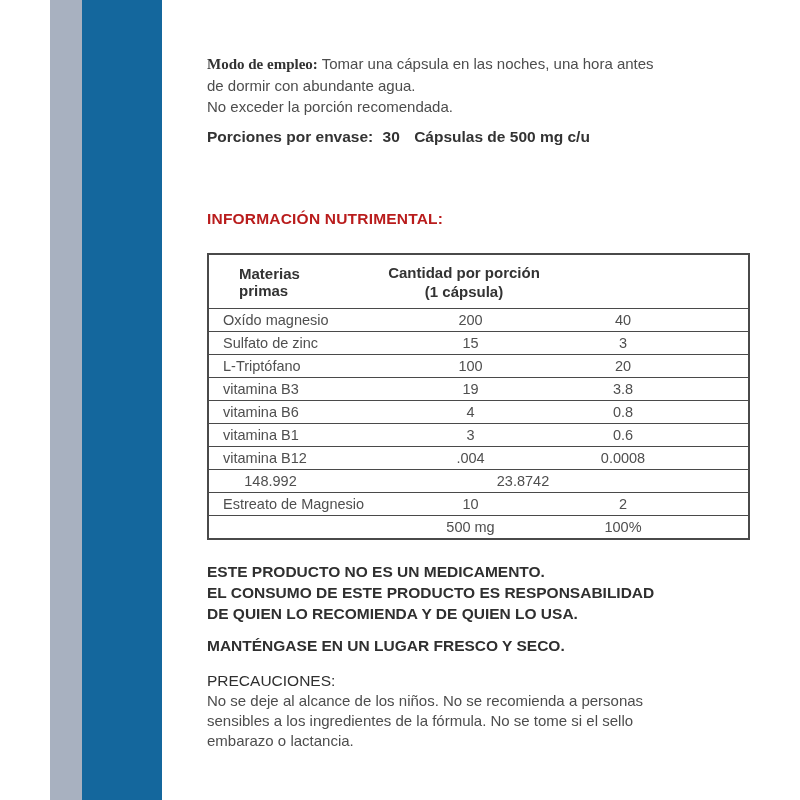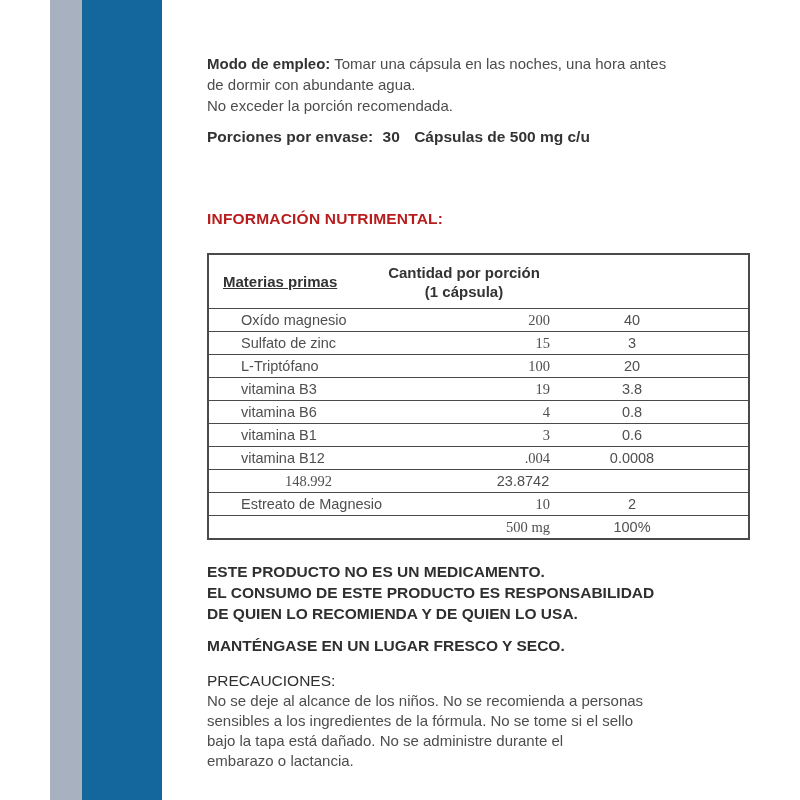--- a/index.html
+++ b/index.html
@@ -12,21 +12,21 @@
     color: #4a4a4a;
   }
   .vbar { position: absolute; top: 0; height: 800px; }
   .bar-gray { left: 50px; width: 32px; }
   .bar-blue { left: 82px; width: 80px; }
 
   .block { position: absolute; left: 207px; }
 
   
   .usage { top: 53px; width: 480px; font-size: 15px; line-height: 21px; color: #4d4d4d; }
-  .usage .lbl { font-weight: bold; color: #333333; }
+  .usage .lbl { font-weight: bold; color: #333333; font-family: Liberation Serif, serif; }
 
   
   .servings { top: 128px; font-size: 15.5px; font-weight: bold; color: #333333; }
   .servings .val { margin-left: 5px; }
   .servings .detail { margin-left: 10px; }
 
   
   .nutri-heading { top: 210px; font-size: 15.5px; font-weight: bold; color: #b91c1c; letter-spacing: 0.2px; }
 
   
@@ -35,31 +35,31 @@
     border: 2px solid #4a4a4a;
     box-sizing: border-box;
     background: #ffffff;
   }
   .thead {
     display: flex; align-items: center;
     height: 53px;
     border-bottom: 1px solid #4a4a4a;
     font-weight: bold; font-size: 15px; color: #333333;
   }
-  .th-name { width: 140px; padding-left: 14px; box-sizing: border-box; text-decoration: underline; }
+  .th-name { width: 140px; padding-left: 30px; box-sizing: border-box; }
   .th-qty  { width: 230px; text-align: center; line-height: 19px; }
   .trow {
     display: flex; align-items: center;
     height: 22px;
     border-bottom: 1px solid #4a4a4a;
     font-size: 14.5px; color: #4f4f4f;
   }
   .trow:last-child { border-bottom: none; }
-  .td-name   { width: 200px; padding-left: 14px; box-sizing: border-box; white-space: nowrap; margin-left: 18px; }
-  .td-amount { width: 123px; text-align: right; font-family: Liberation Serif, serif; }
+  .td-name   { width: 200px; padding-left: 14px; box-sizing: border-box; white-space: nowrap; }
+  .td-amount { width: 123px; text-align: center; }
   .td-pct    { flex: 1; text-align: center; padding-right: 34px; }
 
   
   .disclaimer { top: 561px; font-size: 15.5px; font-weight: bold; color: #2f2f2f; line-height: 21px; }
   .storage    { top: 637px; font-size: 15.5px; font-weight: bold; color: #2f2f2f; }
   .precautions { top: 671px; width: 500px; }
   .precautions .ph { font-size: 15.5px; font-weight: normal; color: #2f2f2f; line-height: 20px; }
   .precautions .ptext { font-size: 15px; color: #4d4d4d; line-height: 20px; }
 </style>
 </head>
@@ -152,16 +152,15 @@
     <div>DE QUIEN LO RECOMIENDA Y DE QUIEN LO USA.</div>
   </div>
 
 <div class="block storage">MANTÉNGASE EN UN LUGAR FRESCO Y SECO.</div>
 
 <div class="block precautions">
   <div class="ph">PRECAUCIONES:</div>
   <div class="ptext">
       <div>No se deje al alcance de los niños. No se recomienda a personas</div>
       <div>sensibles a los ingredientes de la fórmula. No se tome si el sello</div>
-      <div>bajo la tapa está dañado. No se administre durante el</div>
       <div>embarazo o lactancia.</div>
     </div>
 </div>
 
 </body></html>

